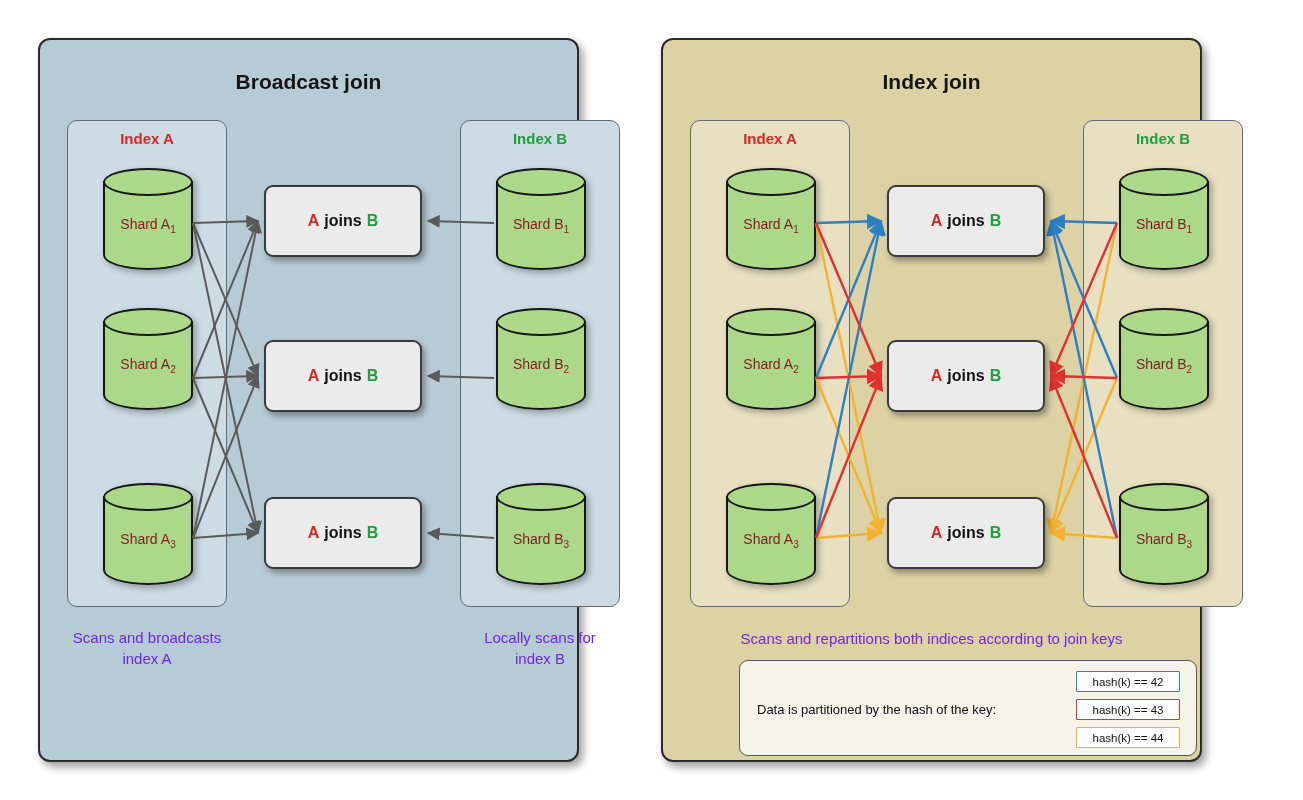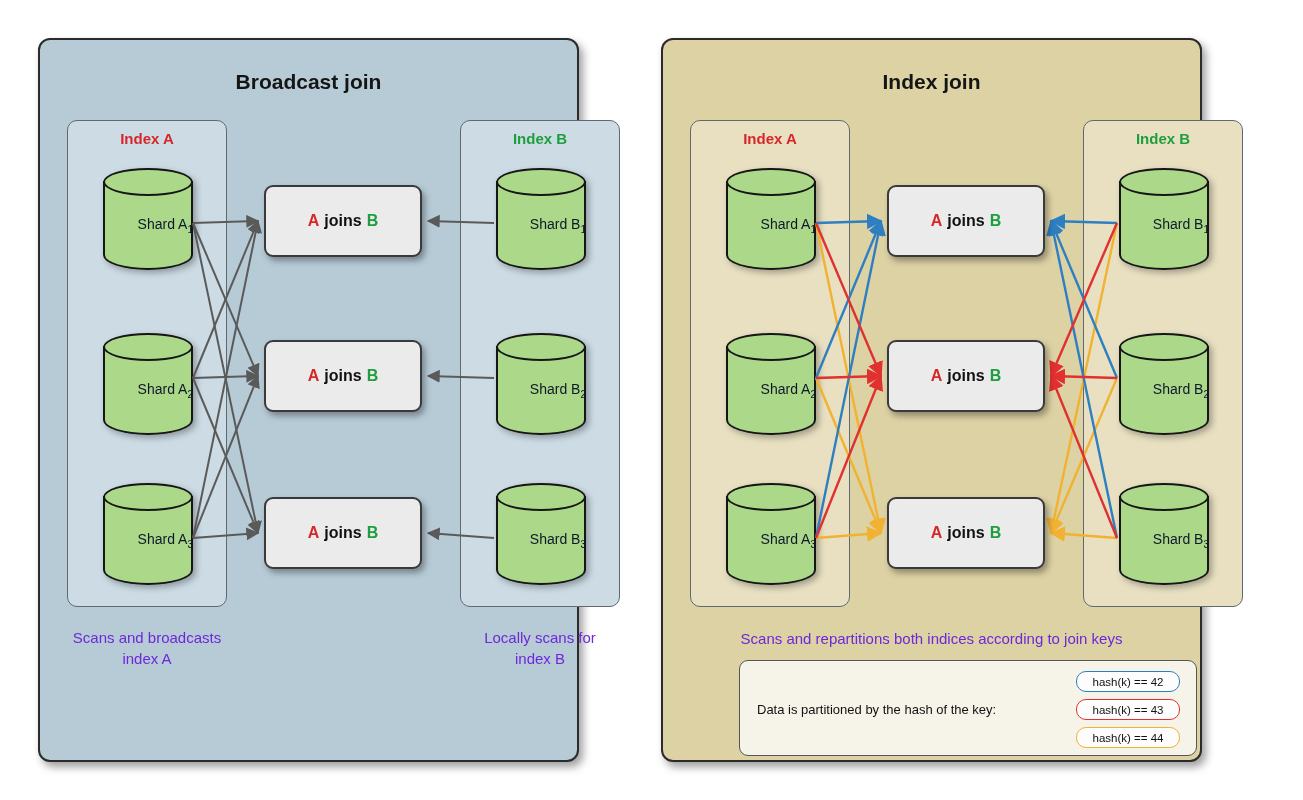--- a/index.html
+++ b/index.html
@@ -21,28 +21,28 @@
   #panel-broadcast .subpanel{background:#ccdbe4;}
   #panel-hash .subpanel{background:#e8e0c1;}
 
   .subpanel-title{position:absolute;top:9px;left:0;width:100%;text-align:center;
                   font-weight:bold;font-size:15px;}
   .title-a{color:#d62728;}
   .title-b{color:#1f9e3f;}
 
   .cyl{position:absolute;left:35px;width:90px;height:102px;
        filter:drop-shadow(3px 3px 3px rgba(0,0,0,.30));}
-  .cyl.c1{top:47px}.cyl.c2{top:212px}.cyl.c3{top:362px}
+  .cyl.c1{top:47px}.cyl.c2{top:187px}.cyl.c3{top:362px}
   .cyl-top{position:absolute;top:0;left:0;width:100%;height:28px;background:#abd989;
            border:2px solid #161616;border-radius:50%;box-sizing:border-box;z-index:2;}
   .cyl-body{position:absolute;top:13px;left:0;width:100%;bottom:0;background:#abd989;
             border:2px solid #161616;border-top:none;box-sizing:border-box;
             border-radius:0 0 45px 45px / 0 0 15px 15px;}
-  .cyl-label{position:absolute;top:48px;left:0;width:100%;text-align:right;
-             font-size:14px;color:#0f172a;z-index:3;}
+  .cyl-label{position:absolute;top:48px;left:0;width:100%;text-align:center;
+             font-size:14px;color:#7f1d1d;z-index:3;}
   .cyl-label sub{font-size:10px;}
 
   .arrows{position:absolute;top:0;left:0;pointer-events:none;}
 
   .jbox{position:absolute;left:224px;width:158px;height:72px;background:#ebebeb;
         border:2px solid #3a3a3a;border-radius:9px;box-sizing:border-box;
         box-shadow:3px 4px 6px rgba(0,0,0,.35);display:flex;align-items:center;
         justify-content:center;font-size:16px;font-weight:bold;color:#111;}
   .jb1{top:145px}.jb2{top:300px}.jb3{top:457px}
   .jbox .ja{color:#d62728;margin-right:5px;}
@@ -51,21 +51,21 @@
   .caption{position:absolute;font-size:15px;color:#6d28d9;text-align:center;line-height:21px;}
   .cap-a{left:7px;top:587px;width:200px;}
   .cap-b{left:400px;top:587px;width:200px;}
   .cap-hash{left:0;top:588px;width:100%;}
 
   .legend{position:absolute;left:76px;top:620px;width:458px;height:96px;background:#f6f3e9;
           border:1px solid #555;border-radius:9px;box-sizing:border-box;}
   .legend-text{position:absolute;left:17px;top:0;height:96px;display:flex;align-items:center;
                font-size:13px;color:#111;}
   .pill{position:absolute;left:336px;width:104px;height:21px;background:#fdfdfd;
-        border-radius:10px;display:flex;align-items:center;justify-content:center;
+        border-radius:1px;display:flex;align-items:center;justify-content:center;
         font-size:11.5px;color:#111;box-sizing:border-box;}
   .pill.p1{top:10px;border:1.5px solid #2e7fc1;}
   .pill.p2{top:38px;border:1.5px solid #e03030;}
   .pill.p3{top:66px;border:1.5px solid #f2b231;text-align:center;}
 </style>
 </head>
 <body>
 
 <div class="stage">
 

